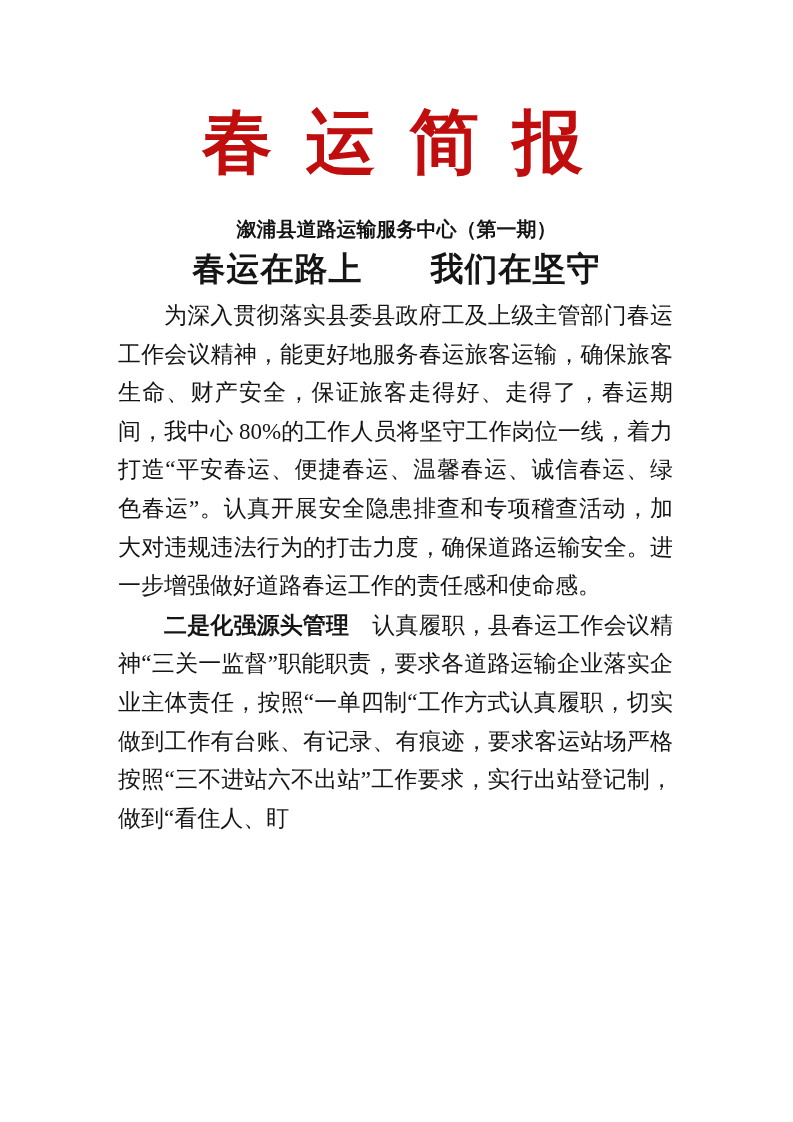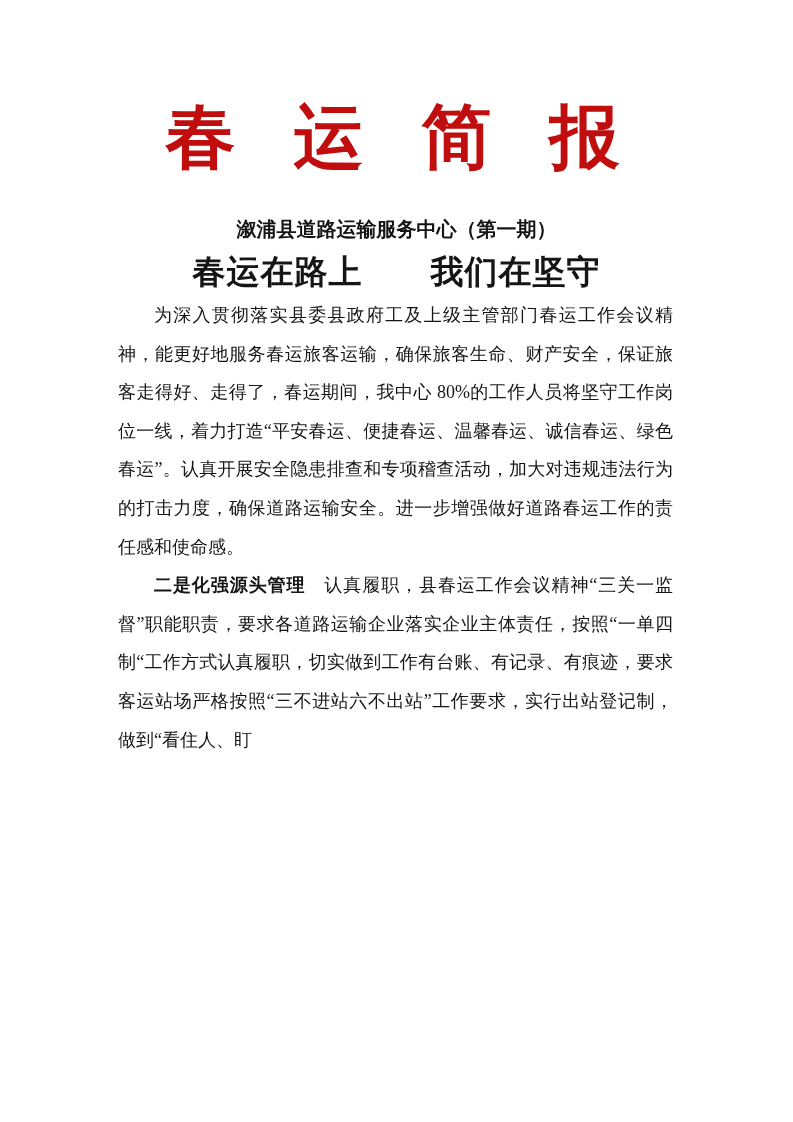--- a/index.html
+++ b/index.html
@@ -10,47 +10,47 @@
     margin: 0 auto;
     background: #ffffff;
     overflow: hidden;
     font-family: "Liberation Serif", "DejaVu Serif", serif;
     color: #151515;
   }
   .title {
     margin: 0;
     padding-top: 106px;
     text-align: center;
-    font-family: Liberation Mono, monospace;
+    font-family: Liberation Serif, serif;
     font-size: 70px;
     line-height: 74px;
     font-weight: 700;
     letter-spacing: 8px;
     white-space: nowrap;
   }
   .subtitle {
     margin-top: 36px;
     text-align: center;
     font-size: 20px;
     line-height: 26px;
     font-weight: 700;
     font-family: "Liberation Serif", "DejaVu Serif", serif;
   }
   .heading {
     margin-top: 8px;
     text-align: center;
     font-size: 33px;
     line-height: 44px;
     font-weight: 700;
-    font-family: Liberation Serif, serif;
+    font-family: Liberation Mono, monospace;
     letter-spacing: 1px;
   }
   .body {
     margin: 2px 120px 0 118px;
-    font-size: 18px;
+    font-size: 23px;
     line-height: 38.6px;
     text-align: justify;
     text-justify: inter-ideograph;
   }
   .body p {
     margin: 0;
     text-indent: 2em;
   }
   .lead {
     font-weight: 700;

